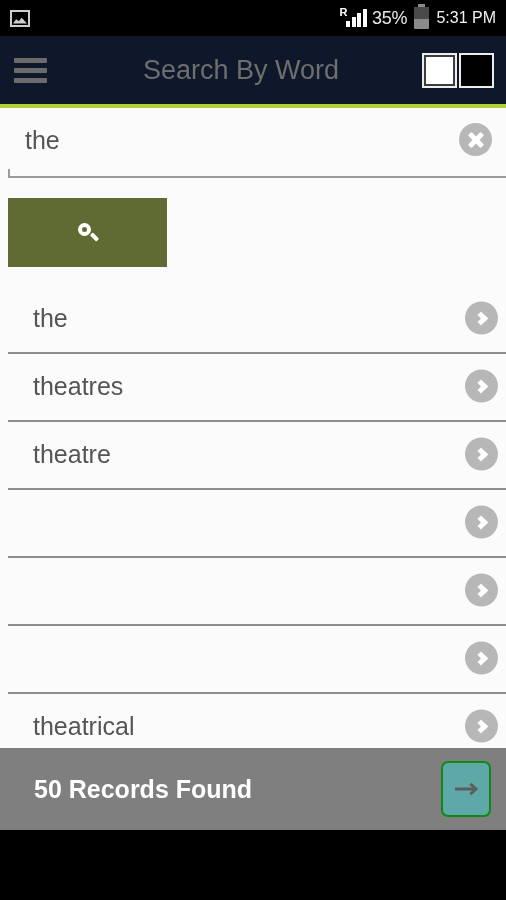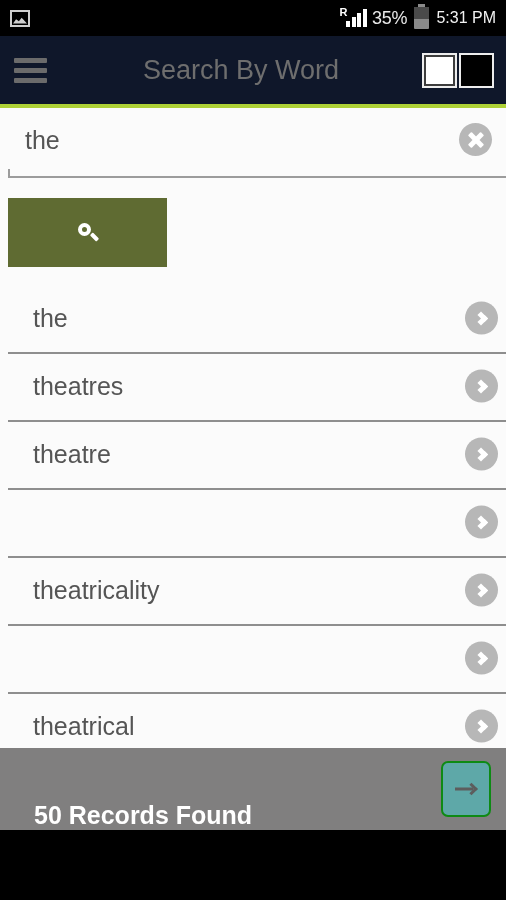--- a/index.html
+++ b/index.html
@@ -353,21 +353,21 @@
 
   
   .footer-bar {
     position: absolute;
     left: 0;
     top: 748px;
     width: 506px;
     height: 82px;
     background: #807f7f;
     display: flex;
-    align-items: flex-end;
+    align-items: center;
   }
   .footer-text {
     color: #ffffff;
     font-size: 25px;
     font-weight: bold;
     margin-left: 34px;
   }
   .next-btn {
     position: absolute;
     right: 15px;
@@ -488,21 +488,20 @@
       <div class="result-row">
         <span class="result-label">theatre</span>
         <span class="chevron-btn"></span>
       </div>
 
       <div class="result-row">
         <span class="chevron-btn"></span>
       </div>
 
       <div class="result-row">
-        <span class="result-label">theatricality</span>
         <span class="chevron-btn"></span>
       </div>
 
       <div class="result-row">
         <span class="chevron-btn"></span>
       </div>
 
       <div class="result-row">
         <span class="result-label">theatrical</span>
         <span class="chevron-btn"></span>

